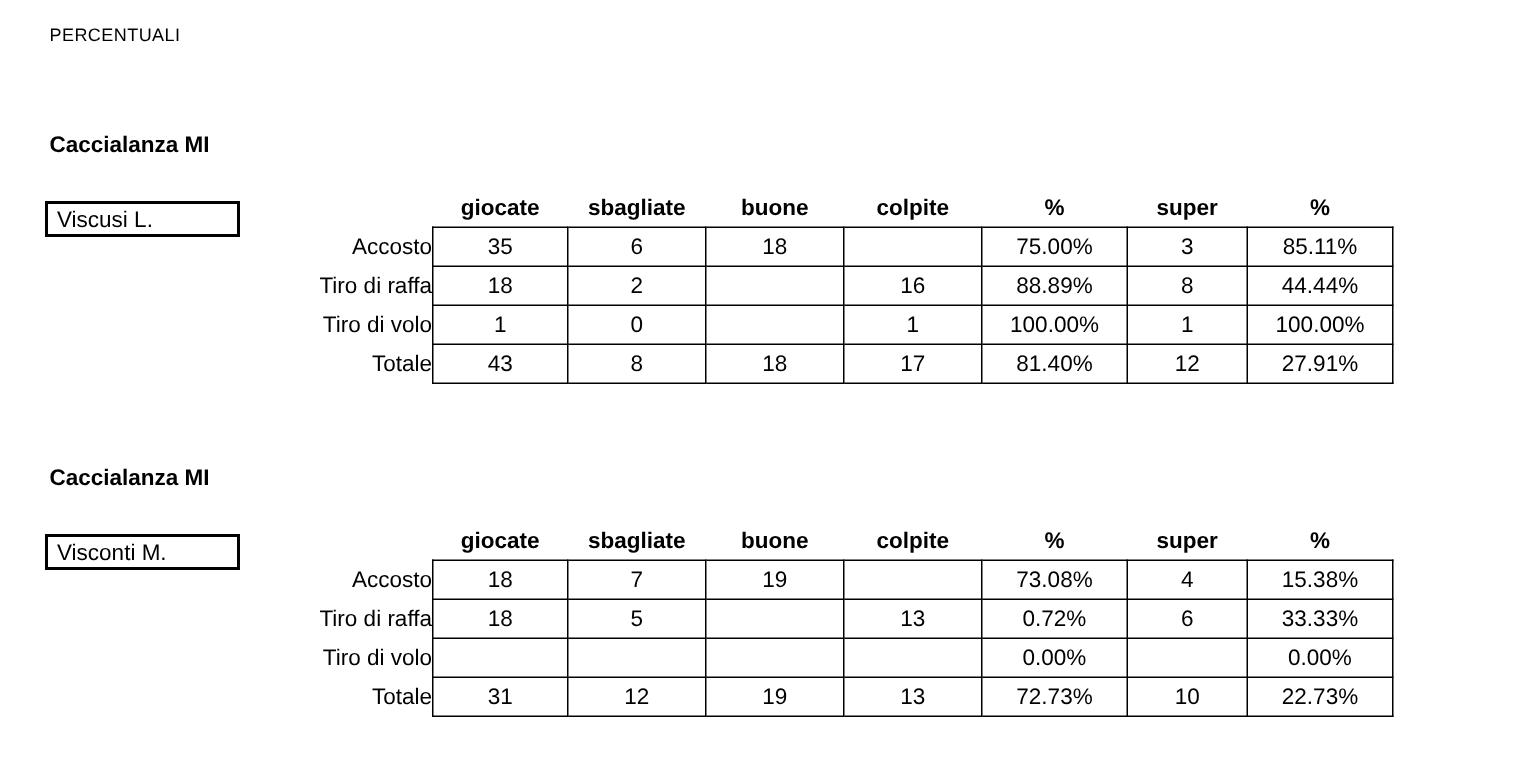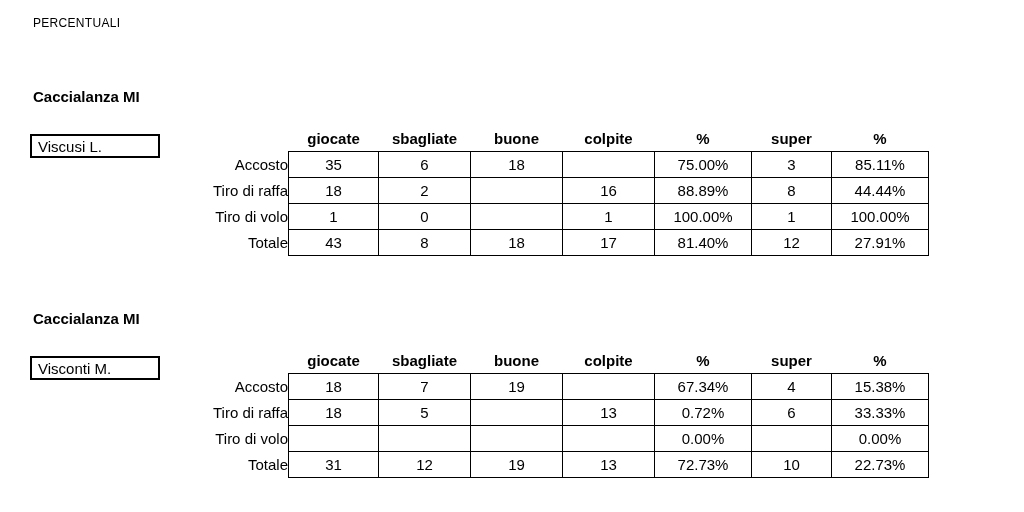--- a/index.html
+++ b/index.html
@@ -179,21 +179,21 @@
         <th class="c-perc2">%</th>
       </tr>
     </thead>
     <tbody>
       <tr>
         <td class="rowlabel">Accosto</td>
         <td class="cell">18</td>
         <td class="cell">7</td>
         <td class="cell">19</td>
         <td class="cell"></td>
-        <td class="cell">67.34%</td>
+        <td class="cell">73.08%</td>
         <td class="cell">4</td>
         <td class="cell">15.38%</td>
       </tr>
       <tr>
         <td class="rowlabel">Tiro di raffa</td>
         <td class="cell">18</td>
         <td class="cell">5</td>
         <td class="cell"></td>
         <td class="cell">13</td>
         <td class="cell">0.72%</td>

